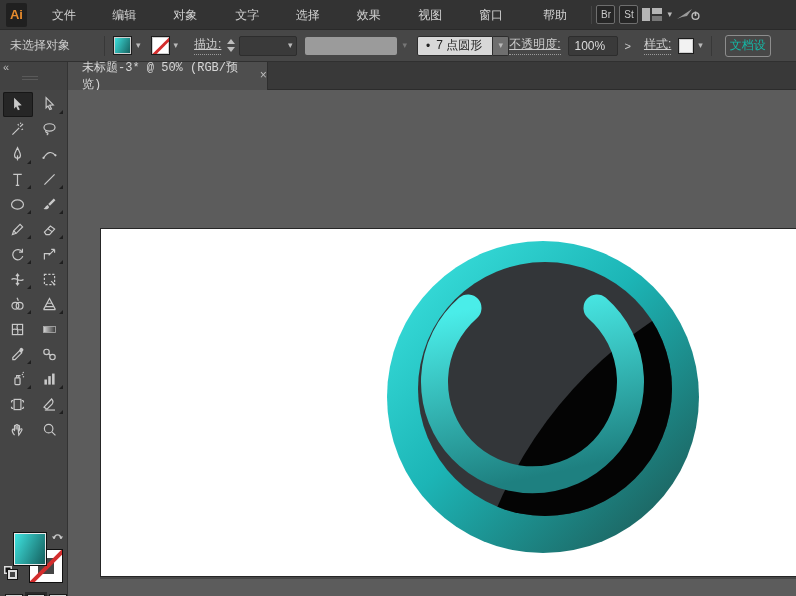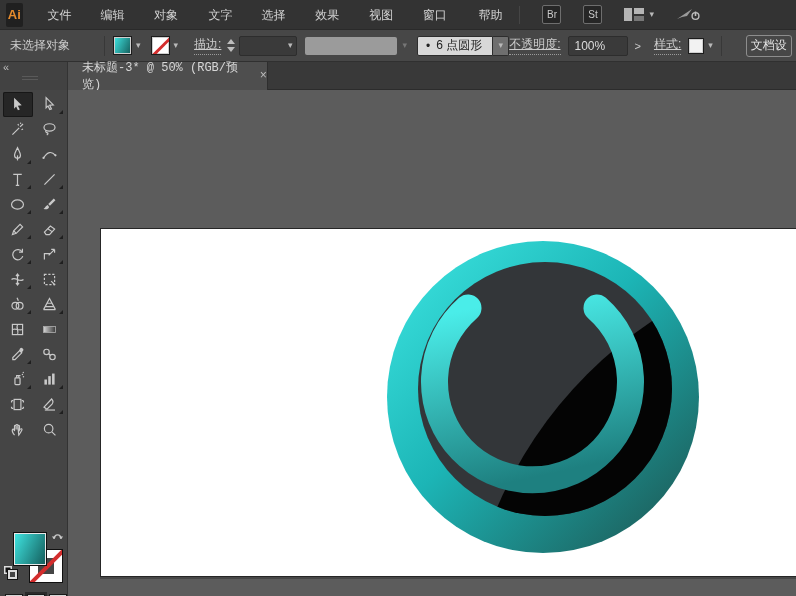--- a/index.html
+++ b/index.html
@@ -15,21 +15,21 @@
     position:absolute; left:0; top:0; width:796px; height:30px;
     background:#333333; display:flex; align-items:center; padding:0 8px 0 6px;
     border-bottom:1px solid #2a2a2a;
   }
   .ai-logo {
     width:24px; height:24px; background:#202020; border-radius:2px;
     color:#e68b2d; font-weight:bold; font-size:13px;
     display:flex; align-items:center; justify-content:center; margin-right:12px;
   }
   .menu-item { padding:0 13px; height:30px; line-height:30px; color:#d2d2d2; cursor:default; }
-  .menubar-right { margin-left:auto; display:flex; align-items:center; gap:22px; margin-right:88px;justify-content:flex-end; }
+  .menubar-right { margin-left:auto; display:flex; align-items:center; gap:4px; margin-right:88px;justify-content:flex-end; }
   .mb-vsep { width:1px; height:18px; background:#454545; }
   .sq-btn {
     width:19px; height:19px; background:#262626; border:1px solid #6e6e6e;
     color:#c9c9c9; font-size:10px; display:flex; align-items:center; justify-content:center;
     border-radius:2px;
   }
   .workspace-wrap { display:flex; align-items:center; gap:5px; }
   .ws-icon { position:relative; width:20px; height:13px; }
   .ws-icon i { position:absolute; display:block; }
   .ws-a { left:0; top:0; width:8px; height:13px; background:#b5b5b5; }
@@ -65,22 +65,22 @@
   .profile-dd { width:92px; height:18px; background:#9b9b9b; border-radius:2px; margin-left:8px; }
   .brush-well {
     margin-left:10px; height:20px; background:#d8d8d8; border:1px solid #2d2d2d; border-radius:2px 0 0 2px;
     color:#222; display:flex; align-items:center; gap:6px; padding:0 10px 0 8px;
   }
   .brush-chev {
     height:20px; width:16px; background:#6f6f6f; border:1px solid #2d2d2d; border-left:none;
     border-radius:0 2px 2px 0; display:flex; align-items:center; justify-content:center;
   }
   .doc-btn {
-    height:22px; border:1px solid #8d8d8d; border-radius:3px; color:#e5e5e5;
-    display:flex; align-items:center; padding:0 4px; margin-left:16px;
+    height:22px; border:1px solid #8d8d8d; border-radius:3px; color:#14b8a6;
+    display:flex; align-items:center; padding:0 4px; margin-left:5px;
   }
 
   
   .tabbar {
     position:absolute; left:0; top:62px; width:796px; height:28px;
     background:#393939; display:flex; border-bottom:1px solid #2c2c2c;
   }
   .tools-header { width:68px; height:28px; background:#424242; position:relative; border-right:1px solid #333; }
   .collapse-glyph { position:absolute; left:3px; top:-1px; color:#bdbdbd; font-size:11px; }
   .panel-grip { position:absolute; left:22px; top:14px; width:16px; height:4px;
@@ -185,27 +185,27 @@
       <i class="tri-up"></i>
       <i class="tri-dn"></i>
     </div>
     <div class="well" style="width:58px; justify-content:flex-end;">
       <span class="chev">▾</span>
     </div>
     <div class="profile-dd"></div>
     <span class="chev dim" style="margin-left:5px;">▾</span>
     <div class="brush-well">
       <span>•</span>
-      <span>6 点圆形</span>
+      <span>7 点圆形</span>
     </div>
     <div class="brush-chev">
         <span class="chev">▾</span>
       </div>
     <span class="cb-label dotted-u" style="">不透明度:</span>
-    <div class="well" style="width:60px; margin-left:7px;">100%</div>
+    <div class="well" style="width:50px; margin-left:7px;">100%</div>
     <span class="cb-label" style="margin-left:7px; font-size:11px;">&gt;</span>
     <span class="cb-label dotted-u" style="margin-left:13px;">样式:</span>
     <div class="swatch-small" style="width:16px; height:16px; background:#f2f2f2; margin-left:7px;"></div>
     <span class="chev" style="margin:0 0 0 4px;">▾</span>
     <div class="cb-vsep"></div>
     <div class="doc-btn">文档设</div>
   </div>
 
   <div class="tabbar">
     <div class="tools-header">

